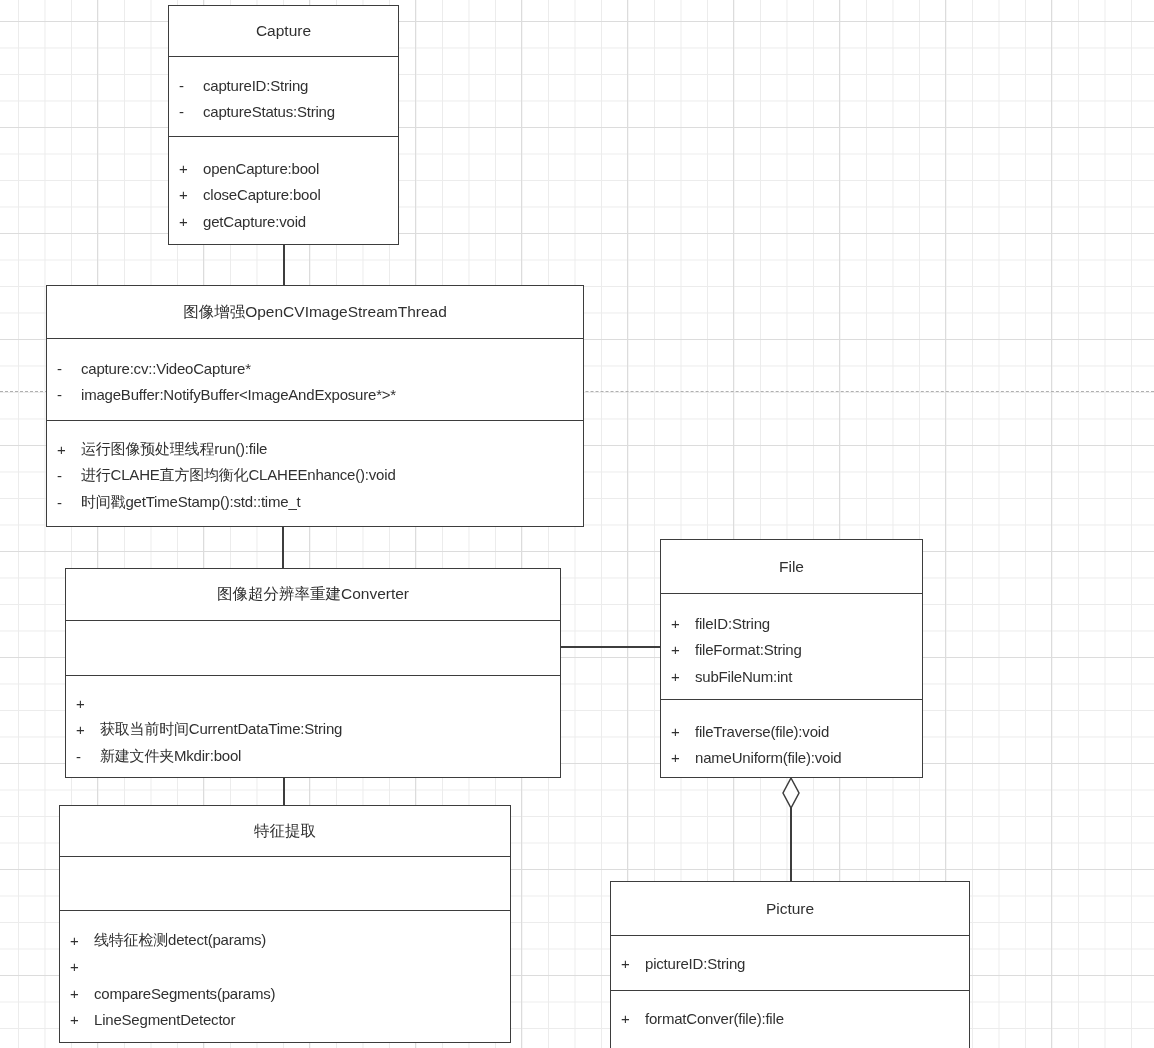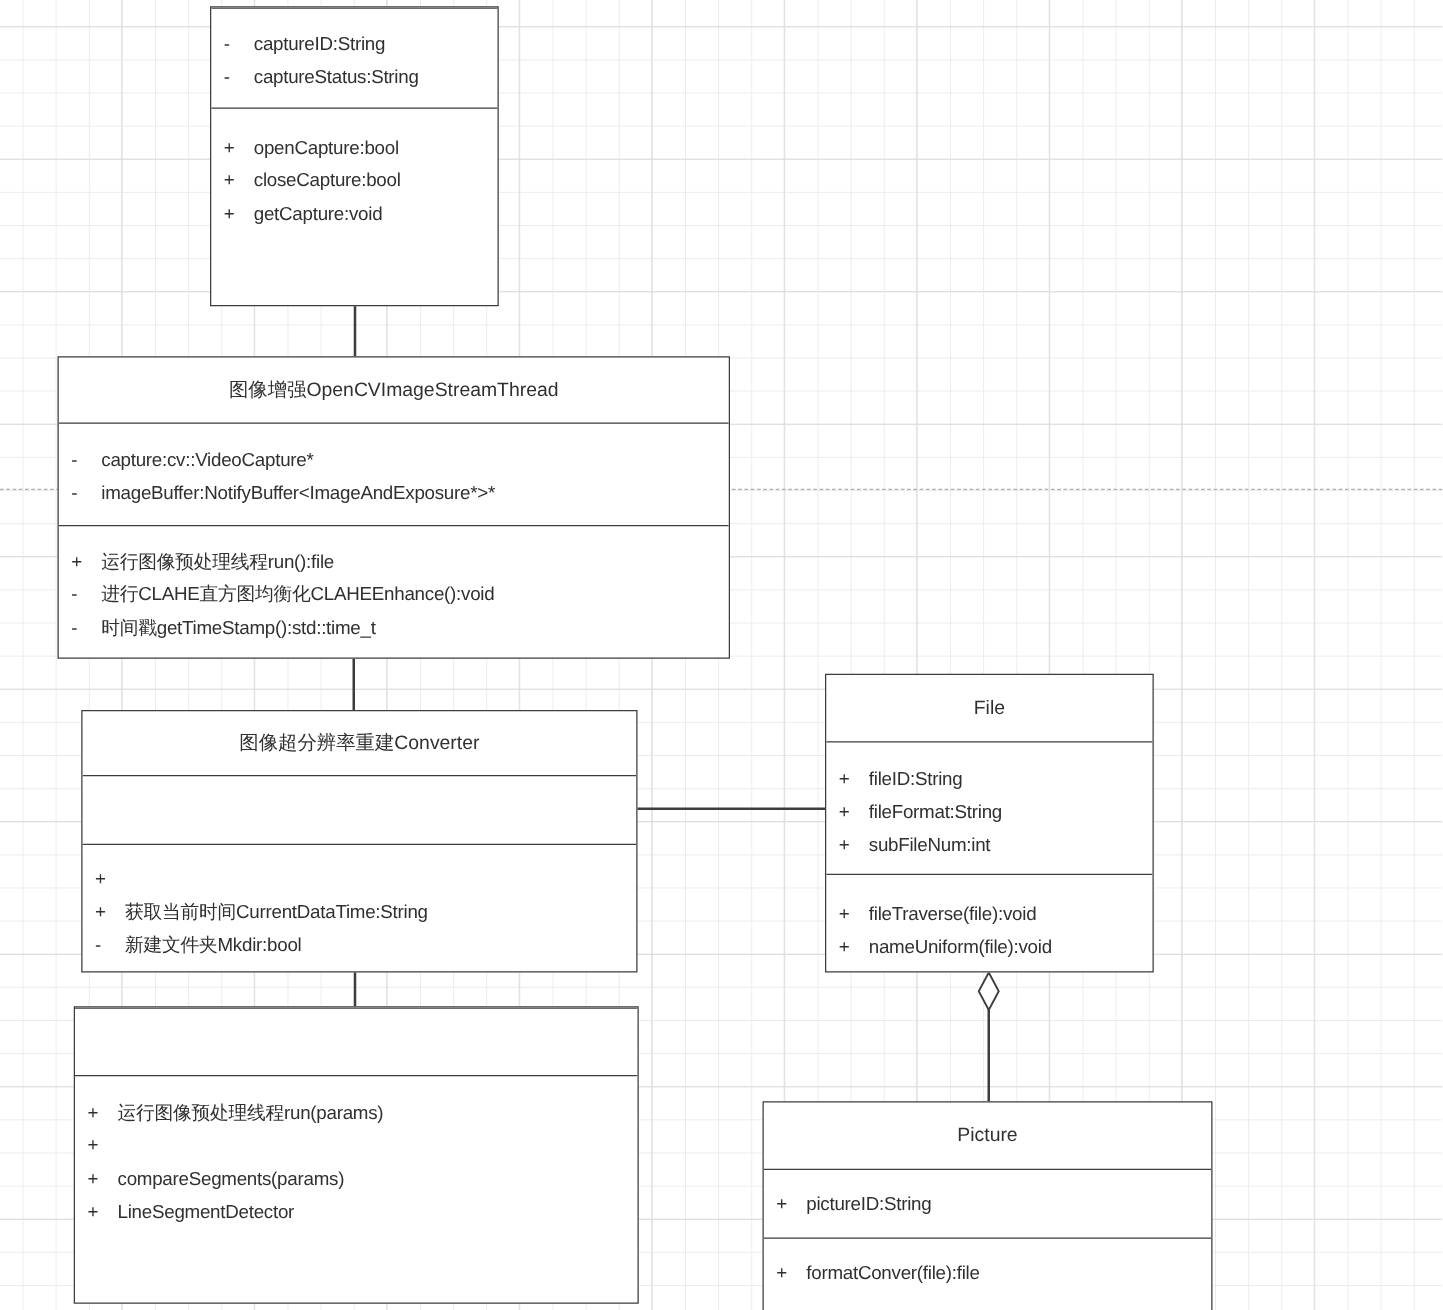--- a/index.html
+++ b/index.html
@@ -47,21 +47,21 @@
   #box-capture   { left:168px; top:5px;   width:231px; height:240px; }
   #box-capture .uml-title { height:50px; }
   #box-capture .attrs     { height:80px; padding-top:15px; }
   #box-capture .methods   { padding-top:18px; }
 
   #box-enhance   { left:46px;  top:285px; width:538px; height:242px; }
   #box-enhance .uml-title { height:52px; }
   #box-enhance .attrs     { height:82px; padding-top:16px; }
   #box-enhance .methods   { padding-top:15px; }
 
-  #box-converter { left:65px;  top:568px; width:445px; height:210px; }
+  #box-converter { left:65px;  top:568px; width:496px; height:210px; }
   #box-converter .uml-title { height:51px; }
   #box-converter .attrs     { height:55px; }
   #box-converter .methods   { padding-top:14px; }
 
   #box-file      { left:660px; top:539px; width:263px; height:239px; }
   #box-file .uml-title { height:53px; }
   #box-file .attrs     { height:106px; padding-top:16px; }
   #box-file .methods   { padding-top:18px; }
 
   #box-feature   { left:59px;  top:805px; width:452px; height:238px; }
@@ -92,20 +92,21 @@
   <div class="edge" id="edge-capture-enhance"></div>
   <div class="edge" id="edge-enhance-converter"></div>
   <div class="edge" id="edge-converter-feature"></div>
   <div class="edge" id="edge-converter-file"></div>
   <div class="edge" id="edge-file-picture"></div>
   <svg id="diamond" viewBox="0 0 18 32" xmlns="http://www.w3.org/2000/svg">
     <polygon points="9,1 17,16 9,31 1,16" fill="#ffffff" stroke="#3d3d3d" stroke-width="1.5"></polygon>
   </svg>
 
   <div class="uml-class" id="box-capture">
+    <div class="uml-title">Capture</div>
     <div class="uml-sec attrs">
       <div class="uml-row">
         <span class="vis">-</span>
         <span class="mem">captureID:String</span>
       </div>
       <div class="uml-row">
         <span class="vis">-</span>
         <span class="mem">captureStatus:String</span>
       </div>
     </div>
@@ -193,25 +194,26 @@
         <span class="mem">fileTraverse(file):void</span>
       </div>
       <div class="uml-row">
         <span class="vis">+</span>
         <span class="mem">nameUniform(file):void</span>
       </div>
     </div>
   </div>
 
   <div class="uml-class" id="box-feature">
+    <div class="uml-title">特征提取</div>
     <div class="uml-sec attrs"></div>
     <div class="uml-sec methods">
       <div class="uml-row">
         <span class="vis">+</span>
-        <span class="mem">运行图像预处理线程run(params)</span>
+        <span class="mem">线特征检测detect(params)</span>
       </div>
       <div class="uml-row">
         <span class="vis">+</span>
       </div>
       <div class="uml-row">
         <span class="vis">+</span>
         <span class="mem">compareSegments(params)</span>
       </div>
       <div class="uml-row">
         <span class="vis">+</span>

